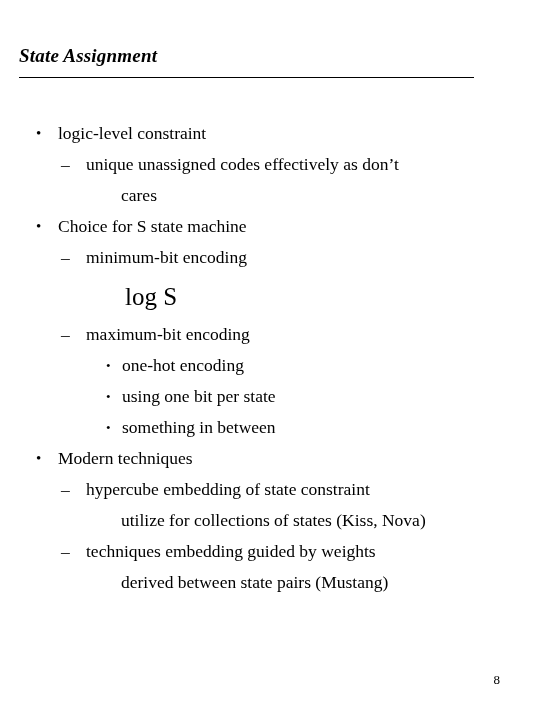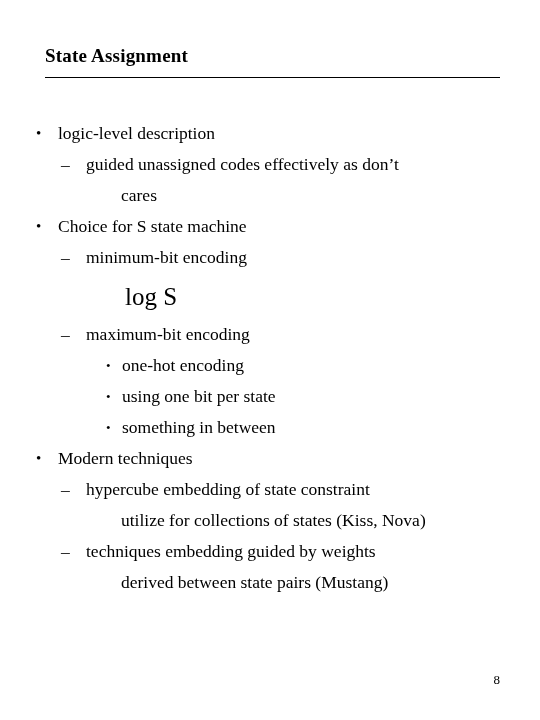--- a/index.html
+++ b/index.html
@@ -20,23 +20,24 @@
     left: 0;
     top: 0;
     width: 540px;
     height: 720px;
     background: #ffffff;
   }
 
   
   .title-block {
     position: absolute;
-    left: 45px;
+    left: 19px;
     top: 44px;
     width: 455px;
+    font-style: italic;
   }
   .slide-title {
     font-size: 19px;
     font-weight: bold;
     line-height: 24px;
     letter-spacing: 0.2px;
     color: #000000;
     white-space: nowrap;
   }
   .title-rule {
@@ -142,26 +143,26 @@
     <div class="slide-title">State Assignment</div>
     <div class="title-rule"></div>
   </div>
 
   <div class="body-block">
 
     <div class="line lvl1">
       <span class="bullet">•</span>
     </div>
     <div class="line cont-1">
-      <span class="text">logic-level description</span>
-    </div>
-
-    <div class="line lvl2">
-      <span class="bullet">–</span>
-      <span class="text">guided unassigned codes effectively as don’t</span>
+      <span class="text">logic-level constraint</span>
+    </div>
+
+    <div class="line lvl2">
+      <span class="bullet">–</span>
+      <span class="text">unique unassigned codes effectively as don’t</span>
     </div>
     <div class="line cont-2">
       <span class="text">cares</span>
     </div>
 
     <div class="line lvl1">
       <span class="bullet">•</span>
       <span class="text">Choice for S state machine</span>
     </div>
 

